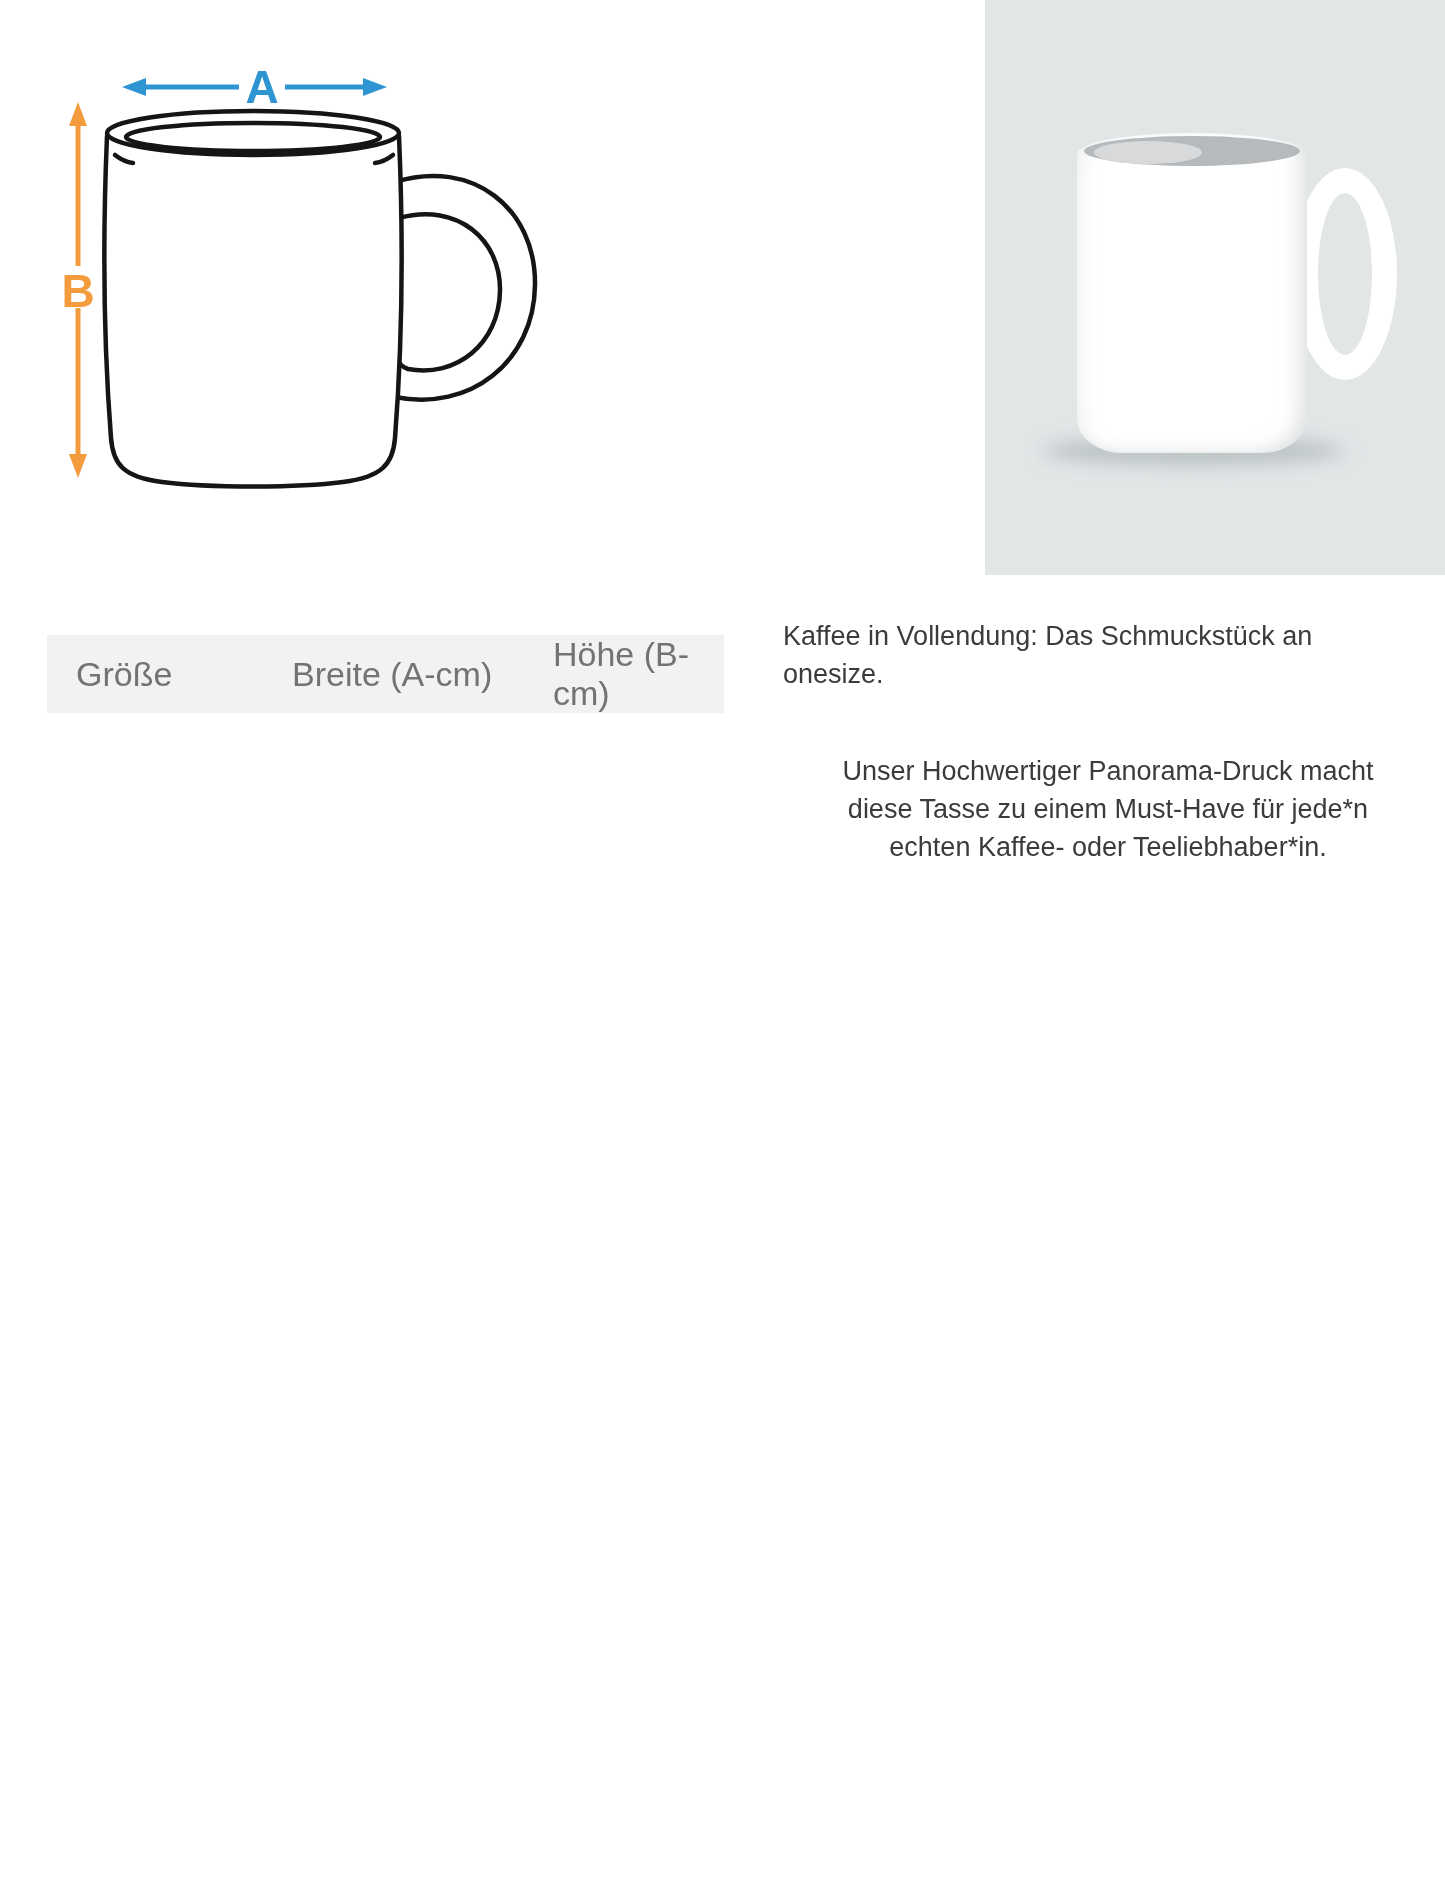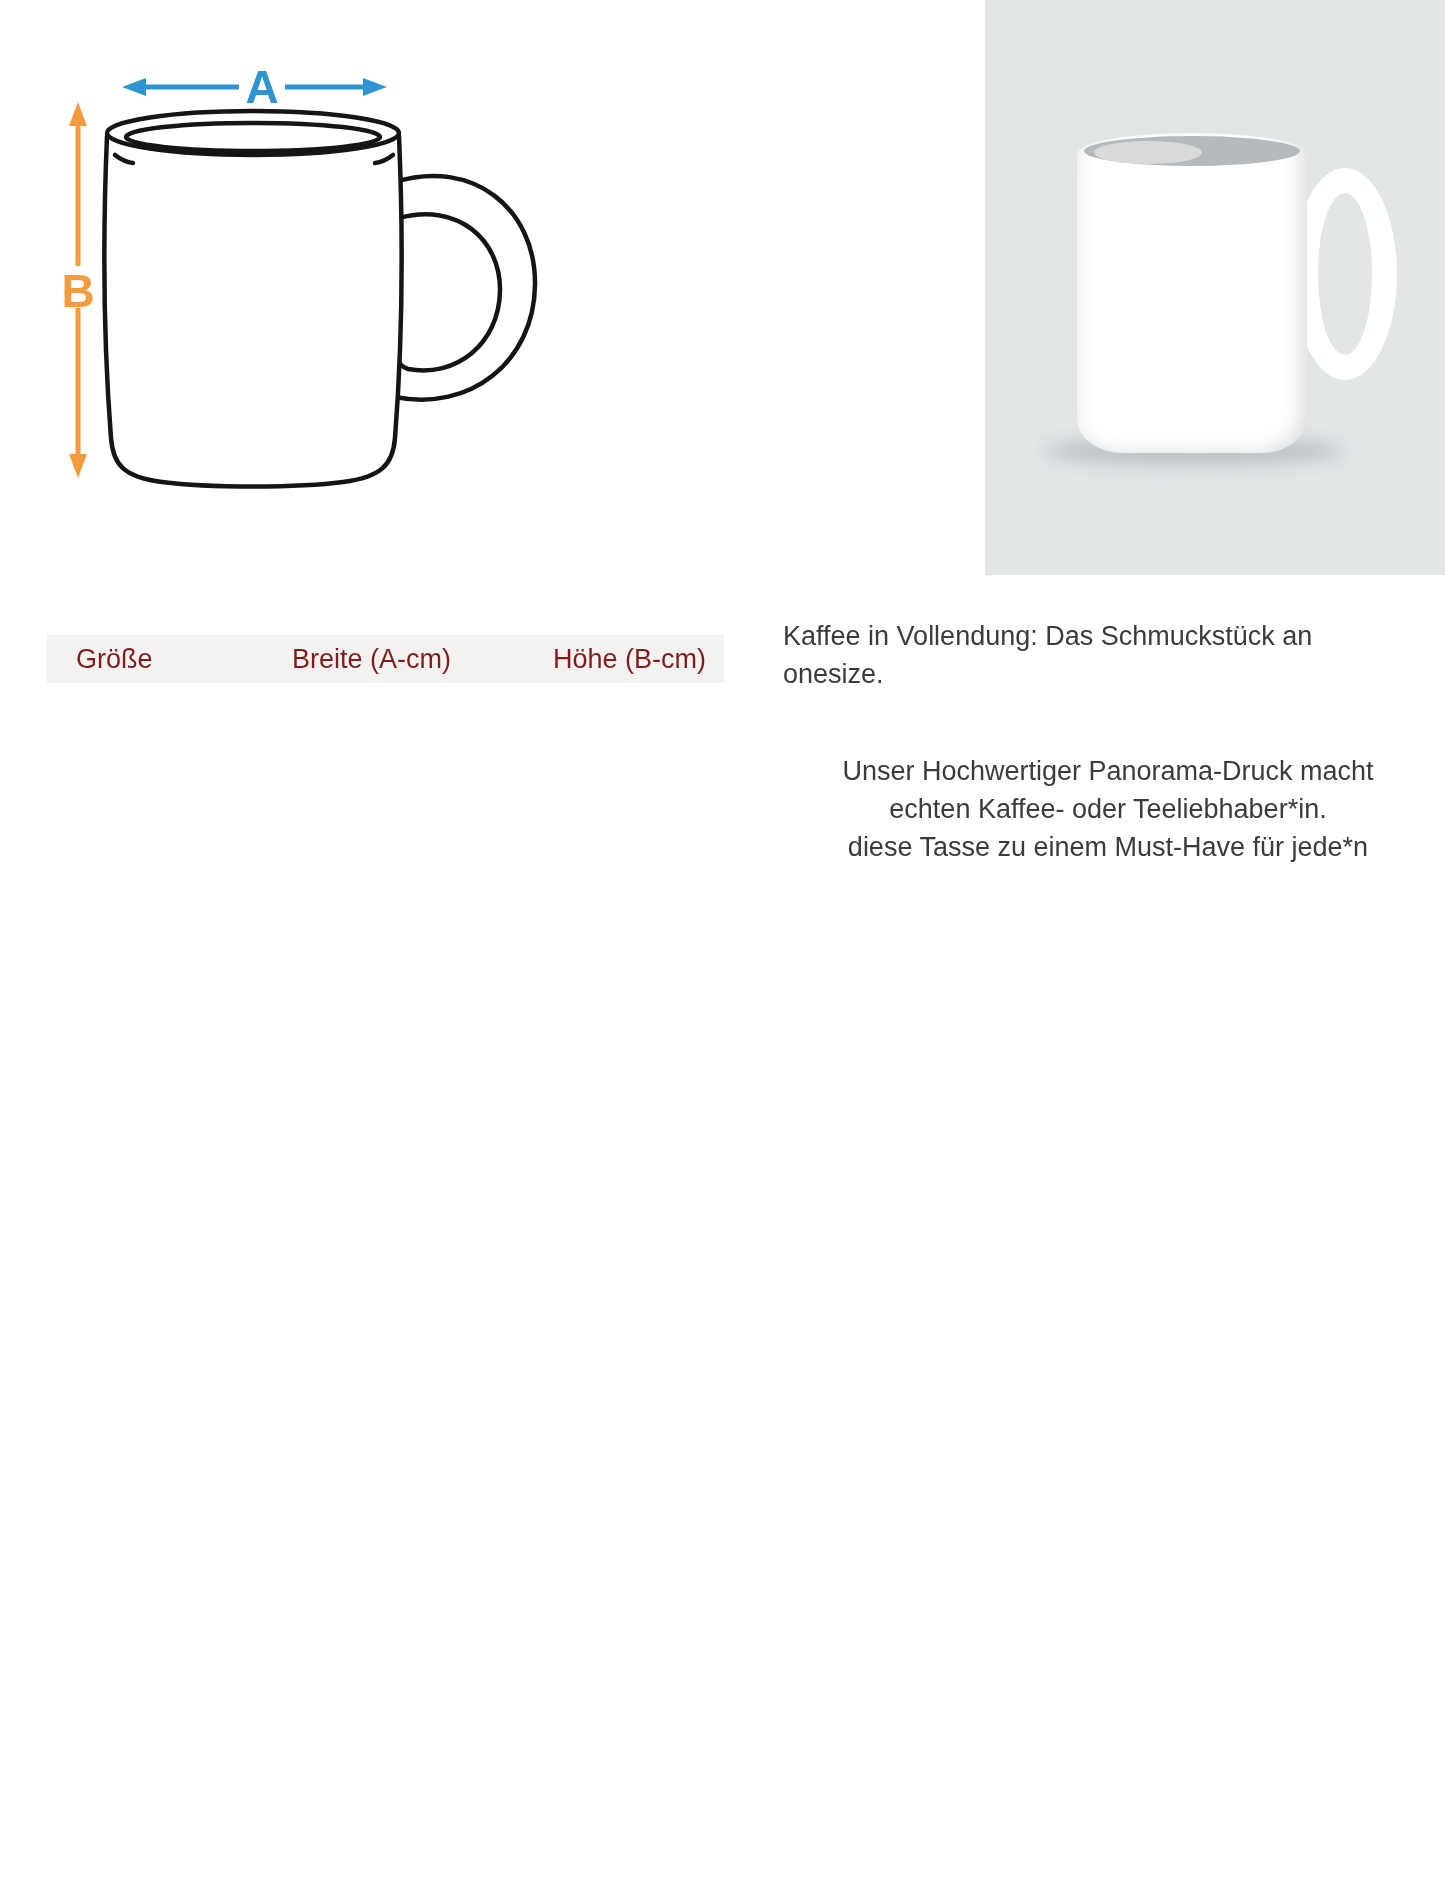--- a/index.html
+++ b/index.html
@@ -26,21 +26,21 @@
   .photo-handle{position:absolute;left:308px;top:168px;width:104px;height:212px;border-radius:50%;
     border:25px solid #ffffff;box-sizing:border-box;}
   .photo-body{position:absolute;left:92px;top:133px;width:230px;height:320px;background:#ffffff;
     border-radius:115px 115px 46px 46px / 21px 21px 34px 34px;
     box-shadow:inset -14px -6px 20px -8px rgba(175,181,184,0.45), inset 14px 0 20px -12px rgba(175,181,184,0.25);}
   .mug-interior{position:absolute;left:7px;right:7px;top:3px;height:30px;border-radius:50%;background:#b6babc;}
   .mug-interior-hi{position:absolute;left:10px;top:5px;width:108px;height:23px;border-radius:50%;background:#d7d9da;}
 
   
   #size-table{position:absolute;left:47px;top:635px;width:677px;border-collapse:collapse;
-    font-size:27px;color:#7f1d1d;}
+    font-size:34px;color:#737373;}
   #size-table td{height:48px;padding:0 0 0 29px;vertical-align:middle;}
   #size-table .thead-row td{background:#f4f2f1;}
   #size-table .data-row td{background:#e8e6e4;}
 
   
   #description{position:absolute;left:783px;top:617px;width:650px;color:#3b3b3b;font-size:27px;}
   #description .para{margin:0;}
   #description .para div{line-height:38px;white-space:nowrap;}
   #description .para-1{margin-bottom:59px;}
   #description .para-2{margin-bottom:64px;text-align:center;}
@@ -106,16 +106,16 @@
   </tbody>
 </table>
 
 <div id="description">
   <div class="para para-1">
     <div>Kaffee in Vollendung: Das Schmuckstück an</div>
     <div>onesize.</div>
   </div>
   <div class="para para-2">
     <div>Unser Hochwertiger Panorama-Druck macht</div>
+    <div>diese Tasse zu einem Must-Have für jede*n</div>
     <div>echten Kaffee- oder Teeliebhaber*in.</div>
-    <div>diese Tasse zu einem Must-Have für jede*n</div>
   </div>
 </div>
 
 </body></html>

